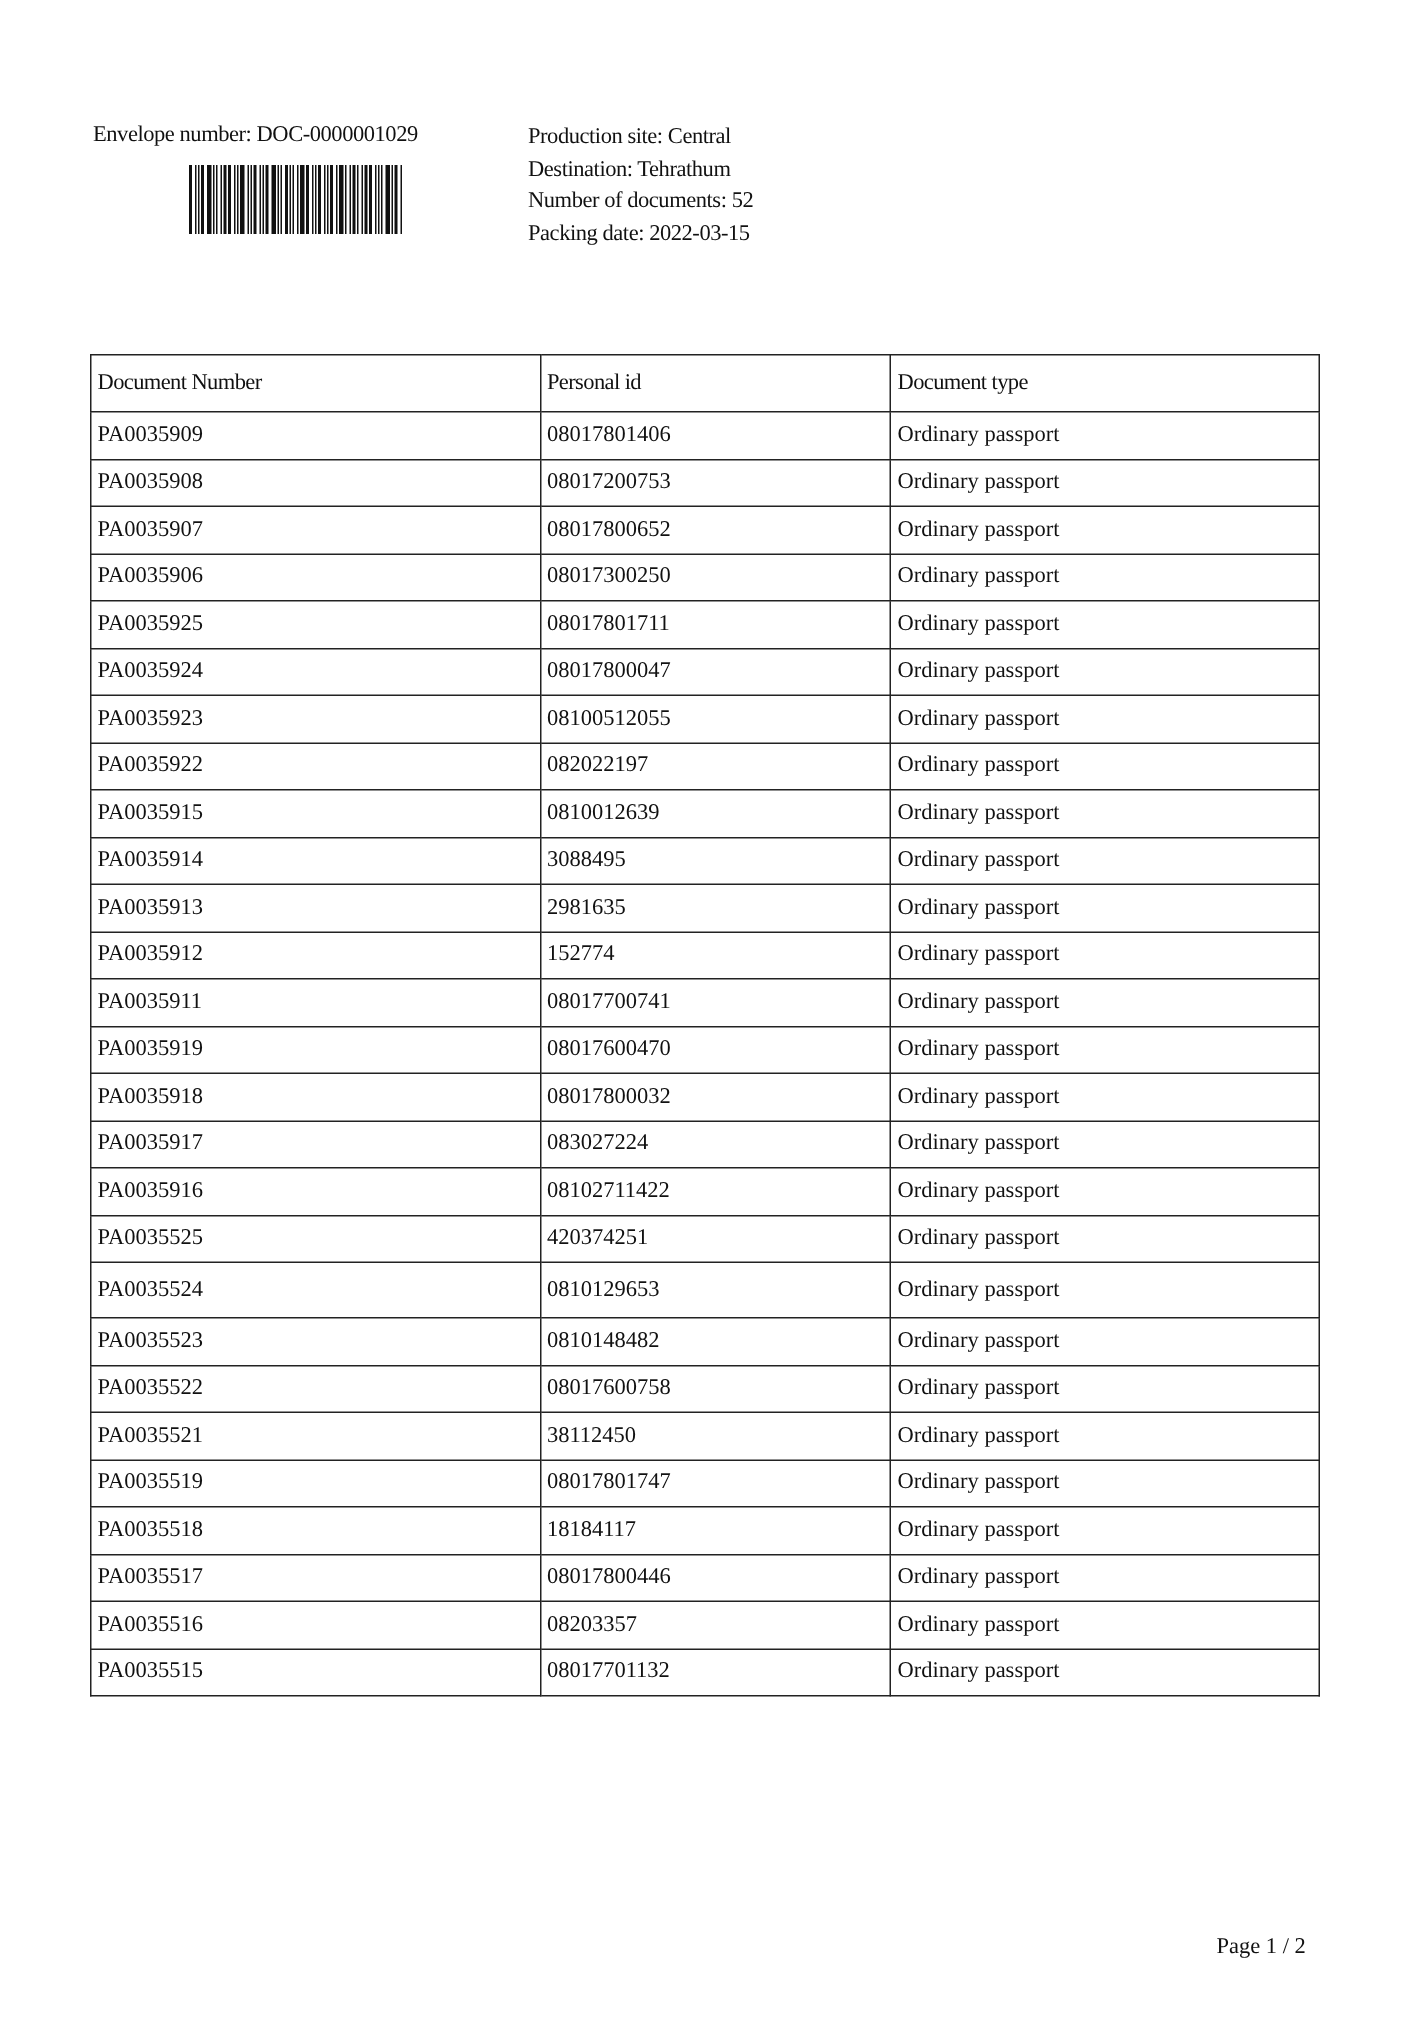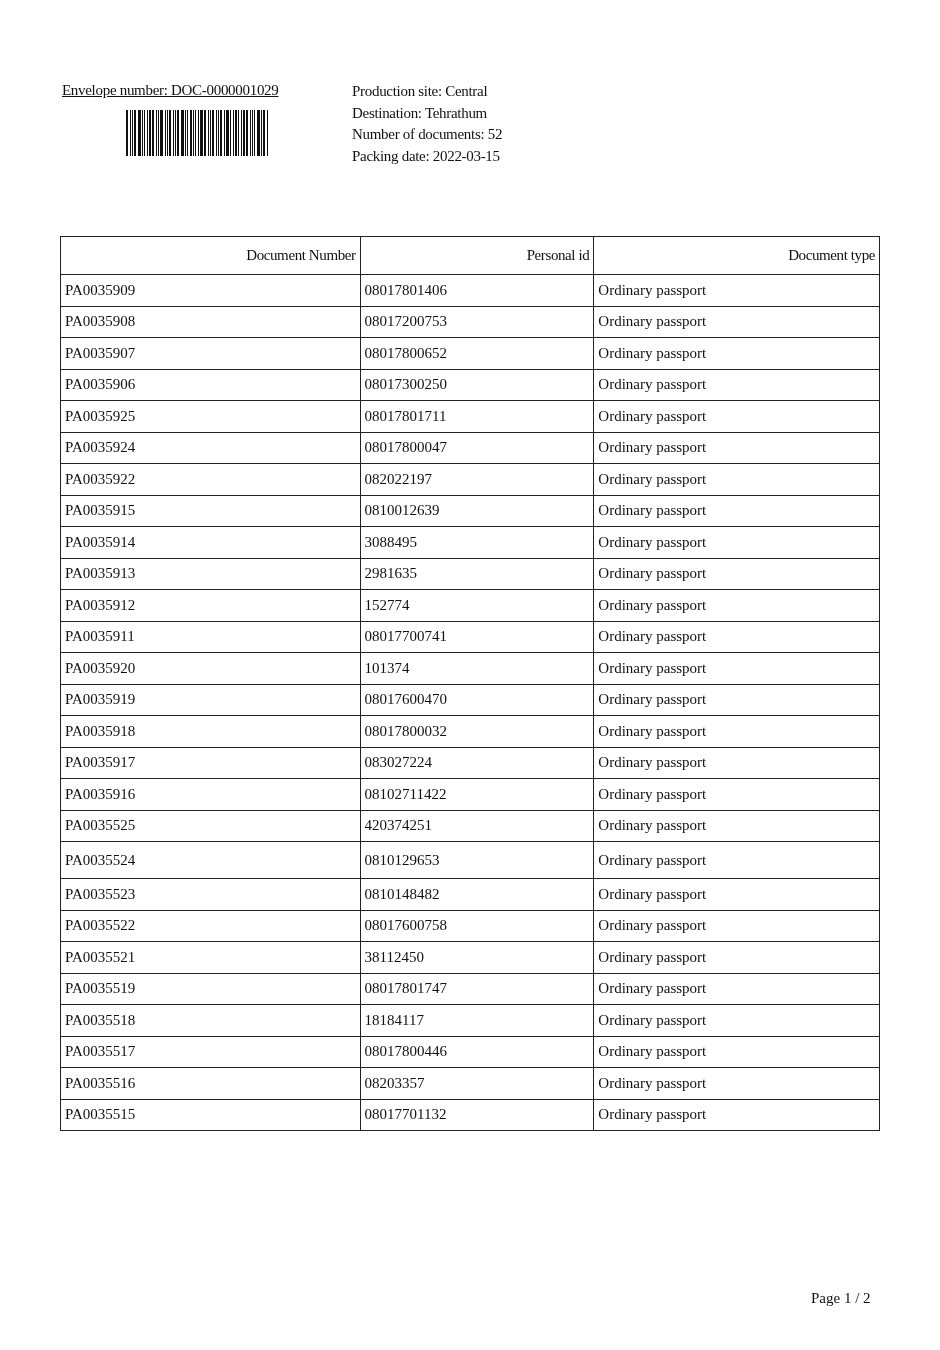--- a/index.html
+++ b/index.html
@@ -1,29 +1,29 @@
 <!DOCTYPE html>
 <html><head>
   <meta charset="utf-8">
   <style>
     html, body { margin: 0; padding: 0; }
     body {
       width: 940px; height: 1350px; background: #ffffff; position: relative; overflow: hidden;
       font-family: "Liberation Serif", serif; color: #111;
     }
     .header-left { position: absolute; left: 62px; top: 82px; }
-    .envelope { font-size: 15px; letter-spacing: -0.3px; text-decoration: underline; }
+    .envelope { font-size: 15px; letter-spacing: -0.3px; }
     .barcode { position: absolute; left: 126px; top: 110px; width: 160px; height: 46px; display: flex; align-items: stretch; }
     .barcode span { display: block; background: #111; height: 100%; }
     .header-right { position: absolute; left: 352px; top: 81px; font-size: 15px; line-height: 21.5px; letter-spacing: -0.3px; }
     table.docs {
       position: absolute; left: 60px; top: 236px; width: 820px; border-collapse: collapse; font-size: 15px;
     }
     table.docs th, table.docs td { border: 1.5px solid #222; padding: 0 4px; height: 30.5px; text-align: left; font-weight: normal; }
-    table.docs th { text-align: right; height: 37px; letter-spacing: -0.4px; }
+    table.docs th { text-align: left; height: 37px; letter-spacing: -0.4px; }
     table.docs td.tall { height: 36px; }
     col.c1 { width: 300px; } col.c2 { width: 234px; } col.c3 { width: 286px; }
     .page-footer { position: absolute; left: 811px; top: 1290px; font-size: 15px; }
   </style>
 </head>
 <body>
 
 <div class="header-left">
   <div class="envelope">Envelope number: DOC-0000001029</div>
 </div>
@@ -125,20 +125,25 @@
         <td>PA0035925</td>
         <td>08017801711</td>
         <td>Ordinary passport</td>
       </tr>
       <tr>
         <td>PA0035924</td>
         <td>08017800047</td>
         <td>Ordinary passport</td>
       </tr>
       <tr>
+        <td>PA0035923</td>
+        <td>08100512055</td>
+        <td>Ordinary passport</td>
+      </tr>
+      <tr>
         <td>PA0035922</td>
         <td>082022197</td>
         <td>Ordinary passport</td>
       </tr>
       <tr>
         <td>PA0035915</td>
         <td>0810012639</td>
         <td>Ordinary passport</td>
       </tr>
       <tr>
@@ -152,25 +157,20 @@
         <td>Ordinary passport</td>
       </tr>
       <tr>
         <td>PA0035912</td>
         <td>152774</td>
         <td>Ordinary passport</td>
       </tr>
       <tr>
         <td>PA0035911</td>
         <td>08017700741</td>
-        <td>Ordinary passport</td>
-      </tr>
-      <tr>
-        <td>PA0035920</td>
-        <td>101374</td>
         <td>Ordinary passport</td>
       </tr>
       <tr>
         <td>PA0035919</td>
         <td>08017600470</td>
         <td>Ordinary passport</td>
       </tr>
       <tr>
         <td>PA0035918</td>
         <td>08017800032</td>

